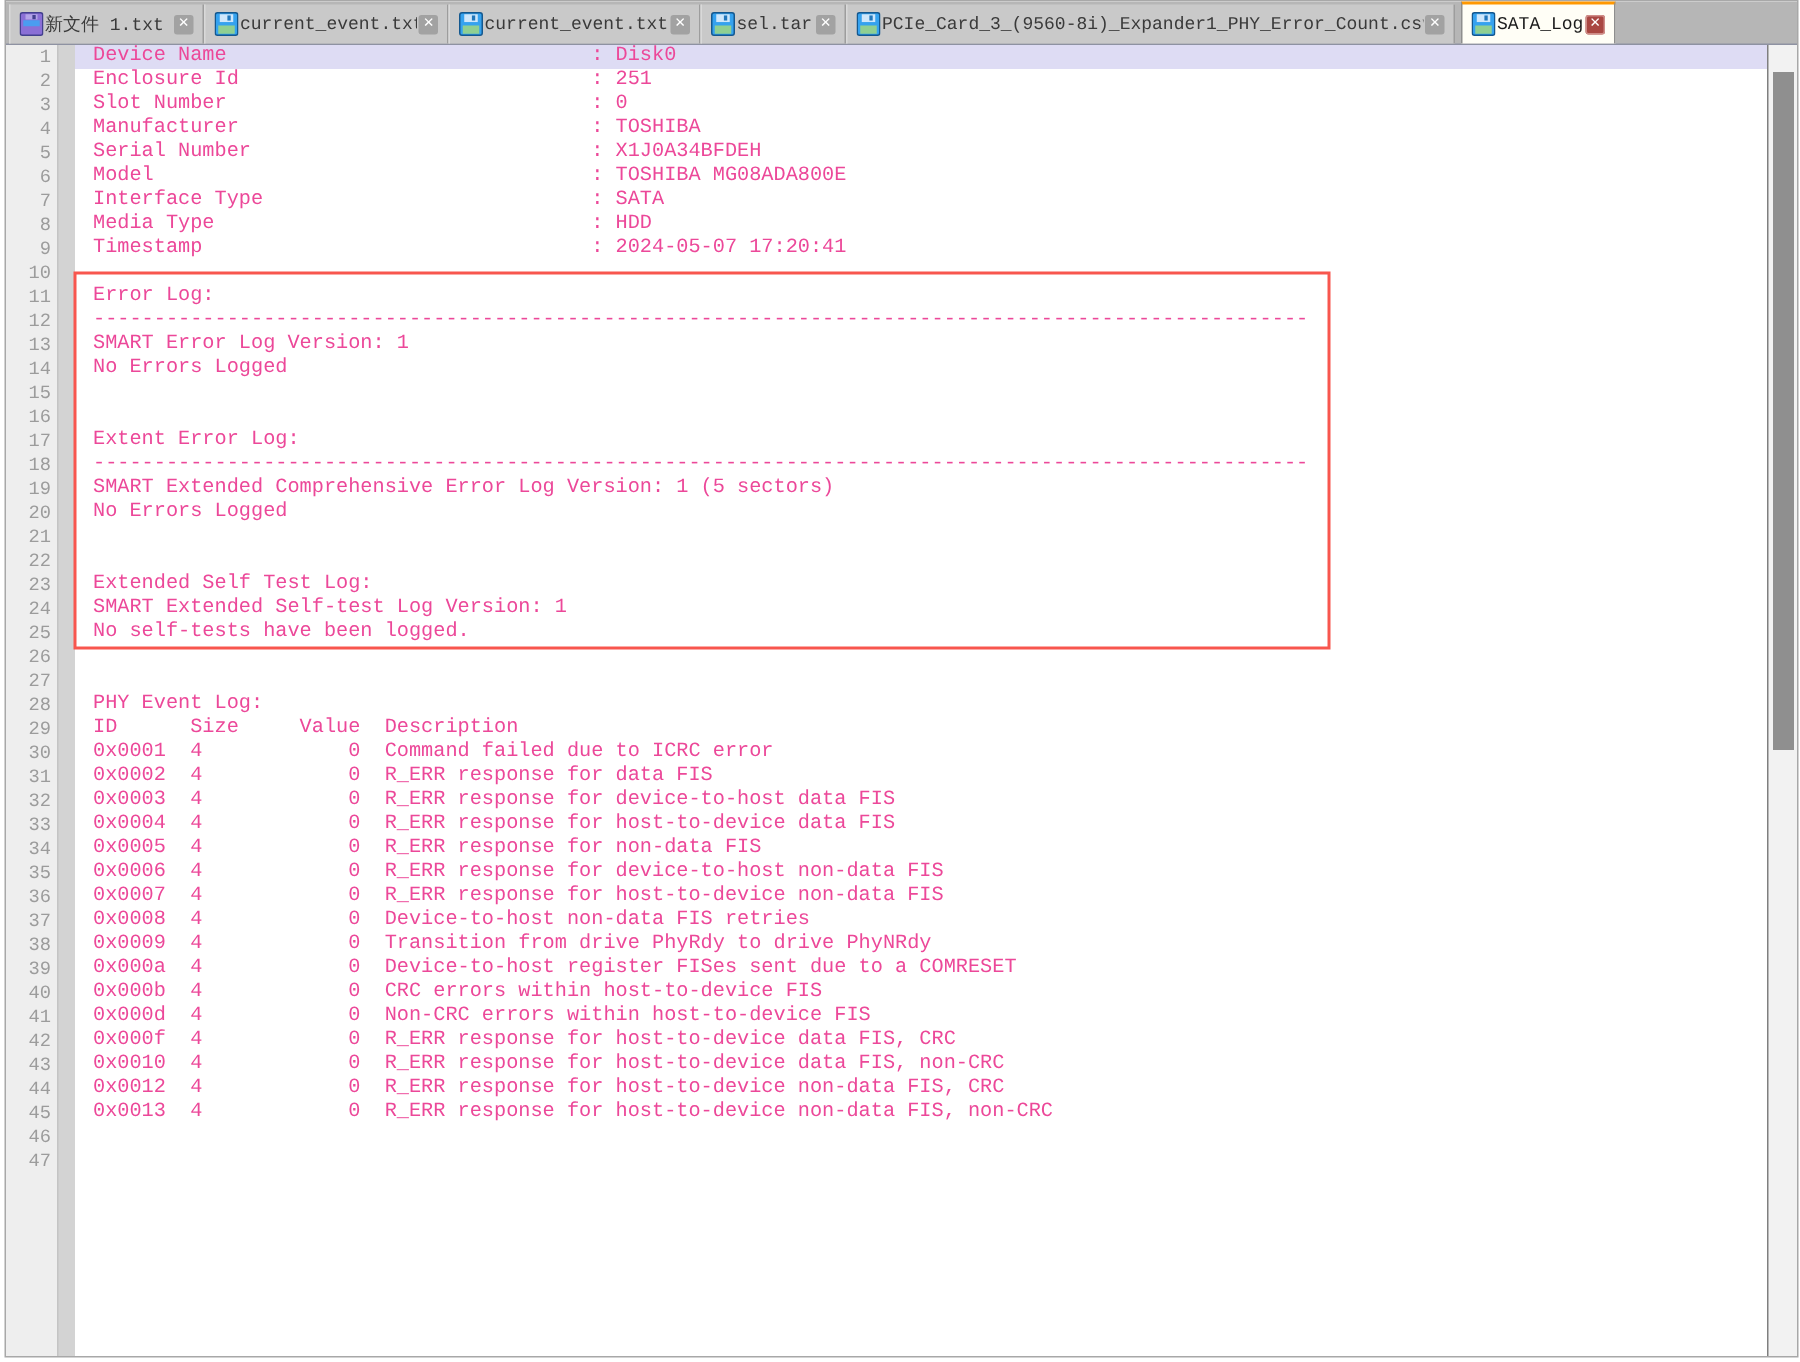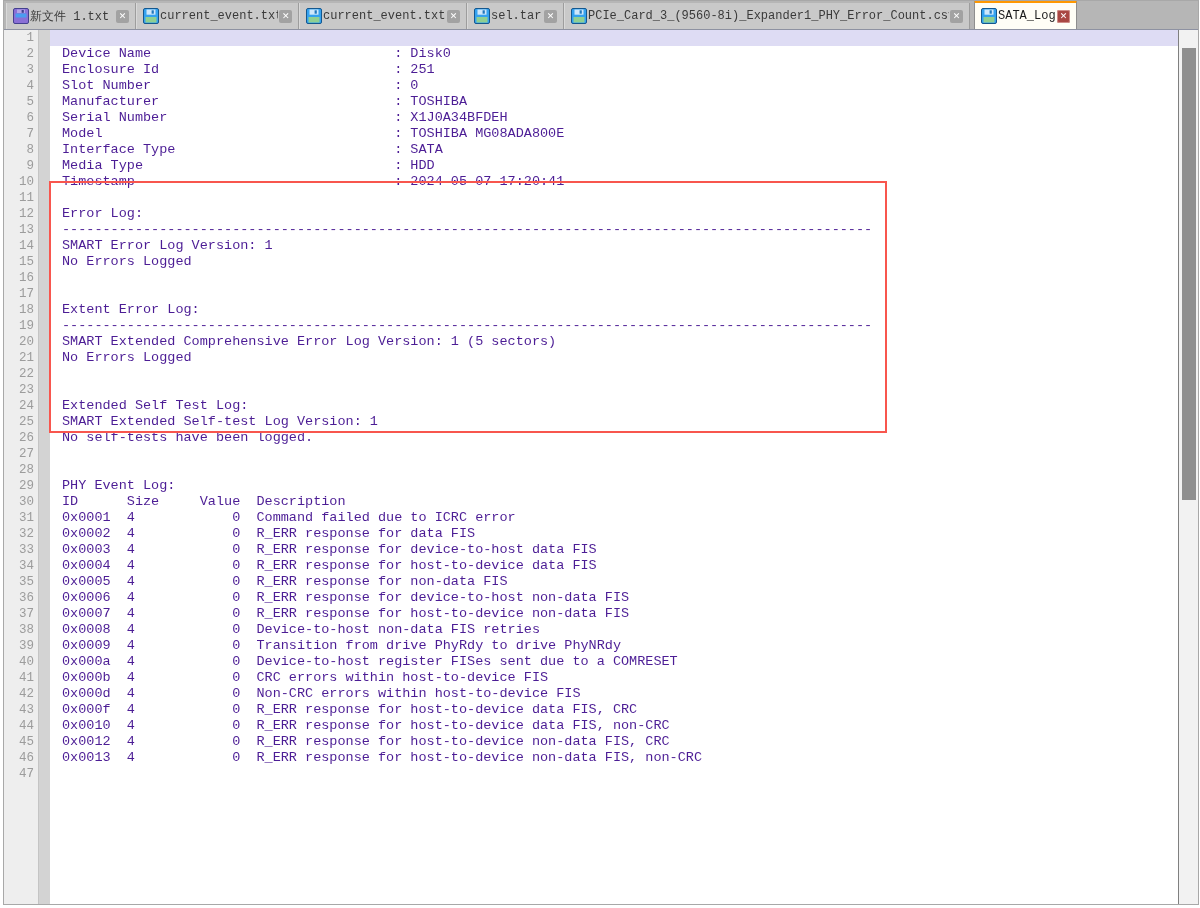--- a/index.html
+++ b/index.html
@@ -38,22 +38,22 @@
   
   .editor{position:relative;width:100%;height:875px;background:#ffffff;}
   .numarea{position:absolute;left:0;top:0;bottom:0;width:34px;background:#eeeeee;}
   .foldstrip{position:absolute;left:34px;top:0;bottom:0;width:12px;background:#d3d3d3;border-left:1px solid #c4c4c4;}
   .curline{position:absolute;left:46px;top:0;width:1129px;height:16px;background:#dedcf4;}
   pre.nums{
     position:absolute;left:0;top:0;margin:0;width:30px;text-align:right;
     font:12.5px/16px "Liberation Mono","DejaVu Sans Mono",monospace;color:#9c9c9c;
   }
   pre.code{
-    position:absolute;left:58px;top:16px;margin:0;
-    font:13.5px/16px "Liberation Mono","DejaVu Sans Mono",monospace;color:#4c1d95;
+    position:absolute;left:58px;top:0;margin:0;
+    font:13.5px/16px "Liberation Mono","DejaVu Sans Mono",monospace;color:#ec4899;
     white-space:pre;
   }
   .redbox{
     position:absolute;left:45px;top:151px;width:838px;height:252px;
     border:2px solid #f8564e;pointer-events:none;
   }
   .vscroll{
     position:absolute;right:0;top:0;bottom:0;width:20px;
     background:#f2f2f2;border-left:1px solid #7f7f7f;
   }

